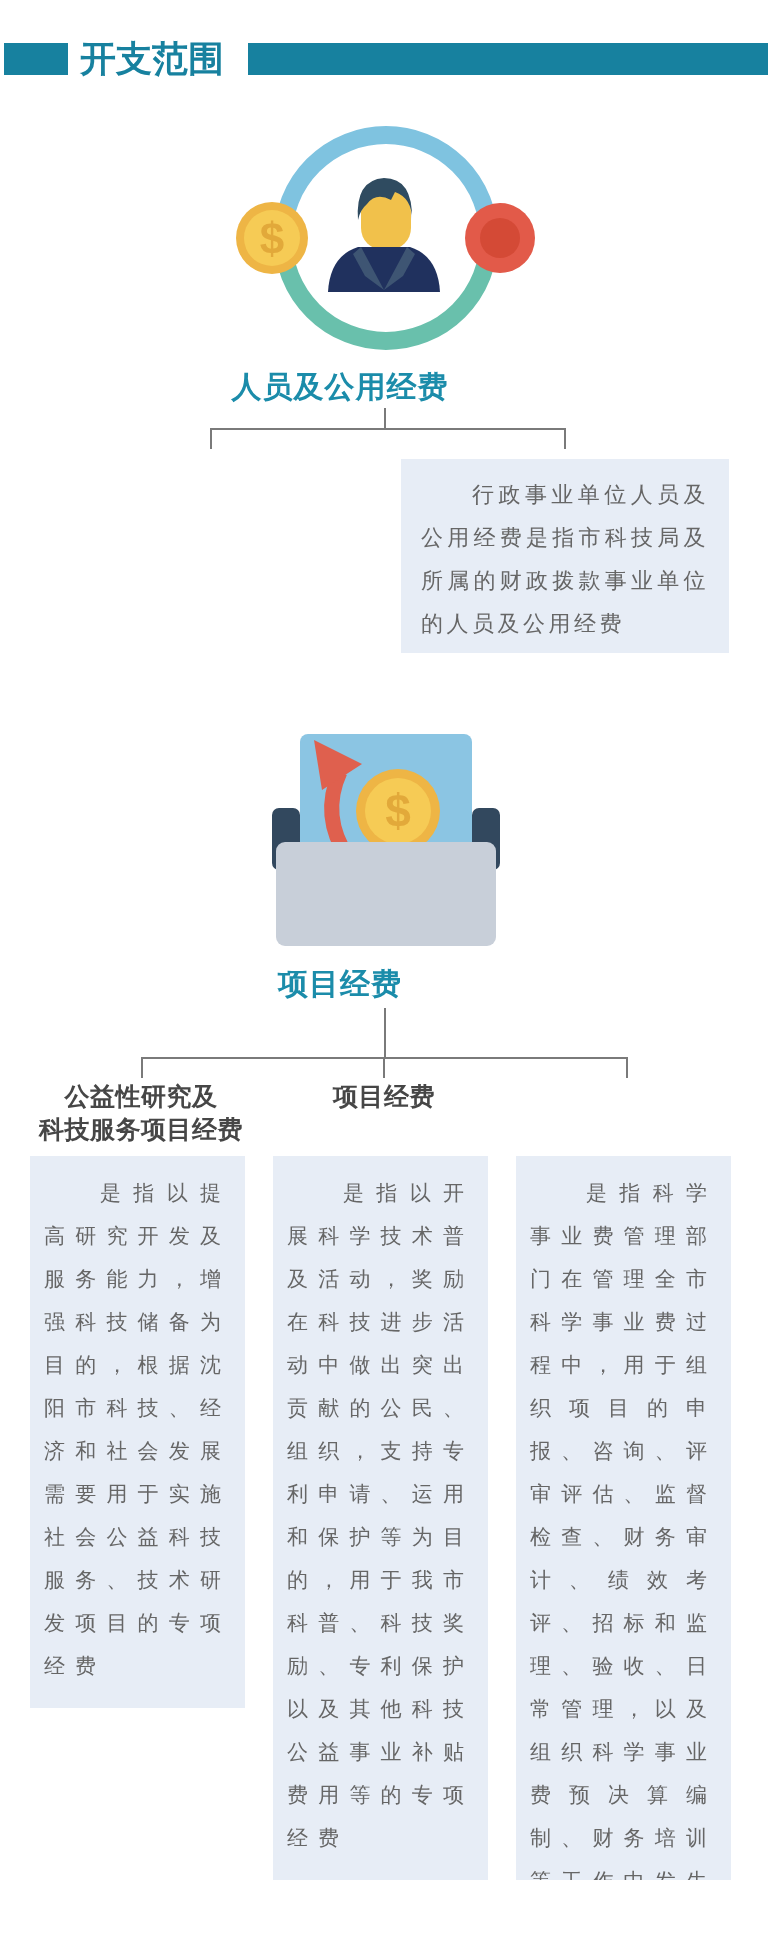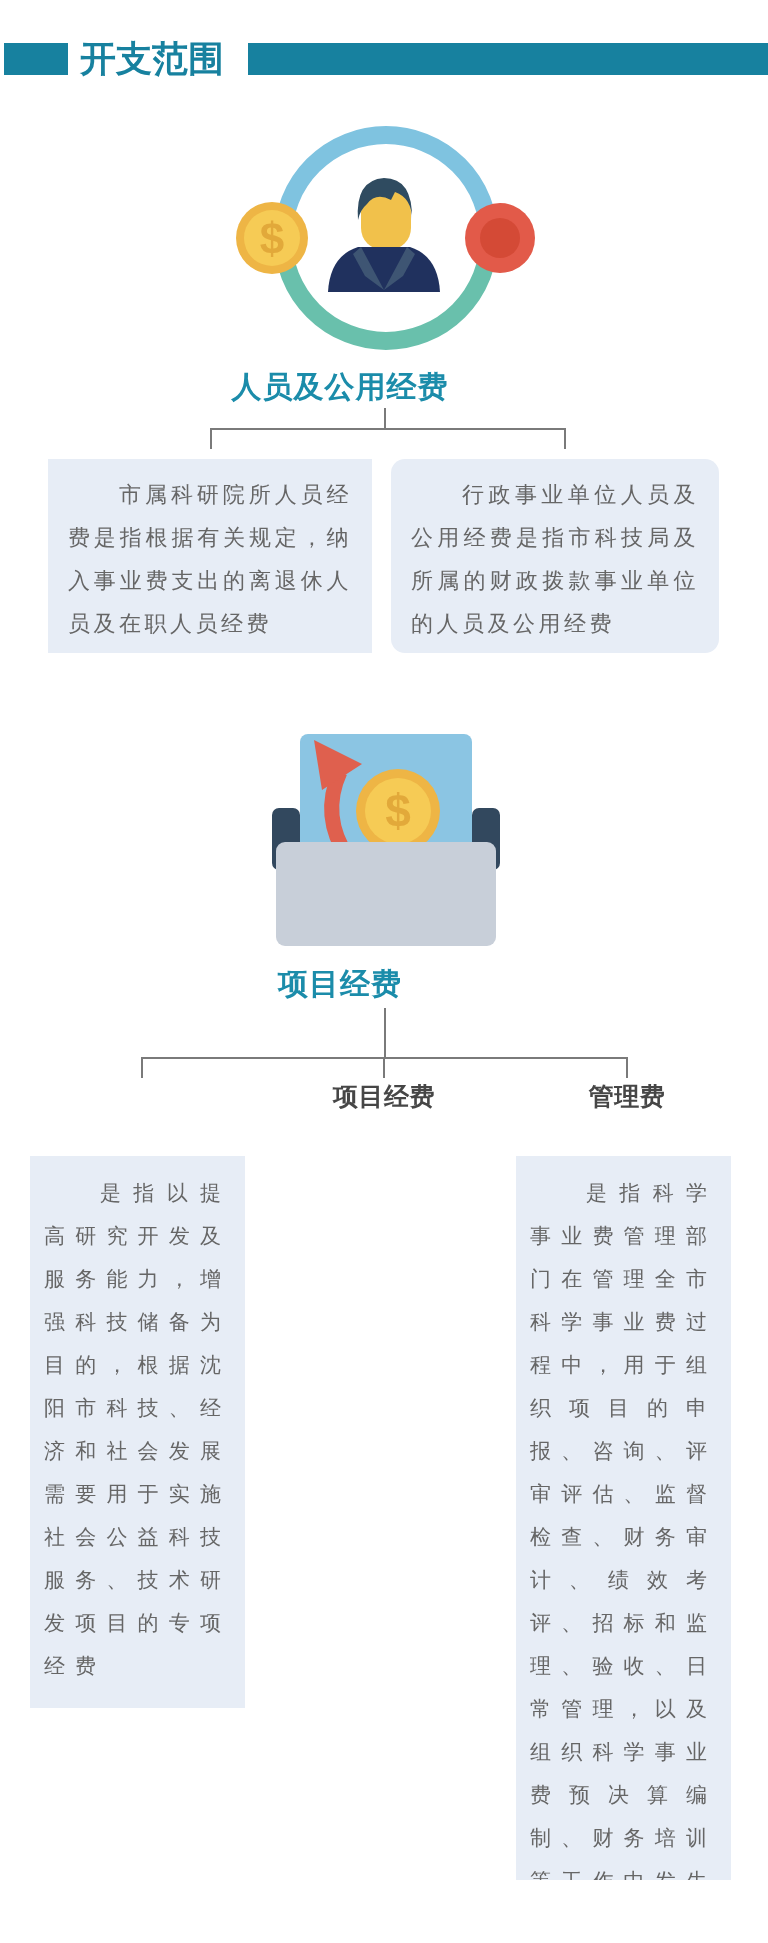--- a/index.html
+++ b/index.html
@@ -34,21 +34,21 @@
   .cline { background:var(--connector_gray); }
 
   
   .defbox { background:var(--box_bg); overflow:hidden; }
   .defbox p {
     color:var(--body_text);
     text-align:justify;
     text-justify:inter-ideograph;
   }
   #box-p1 { left:48px;  top:459px; width:324px; height:194px; }
-  #box-p2 { left:391px; top:459px; width:328px; height:194px;border-radius:14px; }
+  #box-p2 { left:401px; top:459px; width:328px; height:194px; }
   #box-p1 p, #box-p2 p {
     padding:14px 20px 0 20px;
     font-size:22px; line-height:43px; letter-spacing:3.5px;
     text-indent:51px;
   }
 
   
   .col-head {
     top:1080px; width:222px; text-align:center;
     color:var(--heading_text); font-size:25px; font-weight:bold;
@@ -98,23 +98,20 @@
     <circle cx="268" cy="118" r="20" style="fill:var(--red_inner)"></circle>
   </svg>
 
   <div class="abs sec-title" id="title-personnel">人员及公用经费</div>
 
   <div class="abs cline" style="left:384px; top:408px; width:2px; height:20px;"></div>
   <div class="abs cline" style="left:210px; top:428px; width:356px; height:2px;"></div>
   <div class="abs cline" style="left:210px; top:430px; width:2px; height:19px;"></div>
   <div class="abs cline" style="left:564px; top:430px; width:2px; height:19px;"></div>
 
-  <div class="abs defbox" id="box-p1">
-    <p>市属科研院所人员经费是指根据有关规定，纳入事业费支出的离退休人员及在职人员经费</p>
-  </div>
   <div class="abs defbox" id="box-p2">
     <p>行政事业单位人员及公用经费是指市科技局及所属的财政拨款事业单位的人员及公用经费</p>
   </div>
 
   <svg class="abs icon-svg" style="left:272px; top:730px;" width="228" height="218" viewBox="0 0 228 218">
     <rect x="28" y="4" width="172" height="130" rx="8" style="fill:var(--card_blue)"></rect>
     <path d="M 76 128 Q 48 86 68 42" fill="none" style="stroke:var(--arrow_red)" stroke-width="15"></path>
     <polygon points="42,10 90,34 50,60" style="fill:var(--arrow_red)"></polygon>
     <circle cx="126" cy="81" r="42" style="fill:var(--coin_rim)"></circle>
     <circle cx="126" cy="81" r="33" style="fill:var(--coin_face)"></circle>
@@ -125,27 +122,33 @@
   </svg>
 
   <div class="abs sec-title" id="title-project">项目经费</div>
 
   <div class="abs cline" style="left:384px; top:1008px; width:2px; height:49px;"></div>
   <div class="abs cline" style="left:141px; top:1057px; width:487px; height:2px;"></div>
   <div class="abs cline" style="left:141px; top:1059px; width:2px; height:19px;"></div>
   <div class="abs cline" style="left:383px; top:1059px; width:2px; height:19px;"></div>
   <div class="abs cline" style="left:626px; top:1059px; width:2px; height:19px;"></div>
 
+  <div class="abs col-head" id="col-head-1">
+    <div>公益性研究及</div>
+    <div>科技服务项目经费</div>
+  </div>
   <div class="abs col-head" id="col-head-2">
     <div>项目经费</div>
   </div>
   <div class="abs col-head" id="col-head-3">
-    <div>管理费</div>
   </div>
 
   <div class="abs defbox colbox" id="col-box-1">
     <p>是指以提高研究开发及服务能力，增强科技储备为目的，根据沈阳市科技、经济和社会发展需要用于实施社会公益科技服务、技术研发项目的专项经费</p>
+  </div>
+  <div class="abs defbox colbox" id="col-box-2">
+    <p>是指以开展科学技术普及活动，奖励在科技进步活动中做出突出贡献的公民、组织，支持专利申请、运用和保护等为目的，用于我市科普、科技奖励、专利保护以及其他科技公益事业补贴费用等的专项经费</p>
   </div>
   <div class="abs defbox colbox" id="col-box-3">
     <p>是指科学事业费管理部门在管理全市科学事业费过程中，用于组织项目的申报、咨询、评审评估、监督检查、财务审计、绩效考评、招标和监理、验收、日常管理，以及组织科学事业费预决算编制、财务培训等工作中发生的经费</p>
   </div>
 
 </div>
 
 </body></html>

